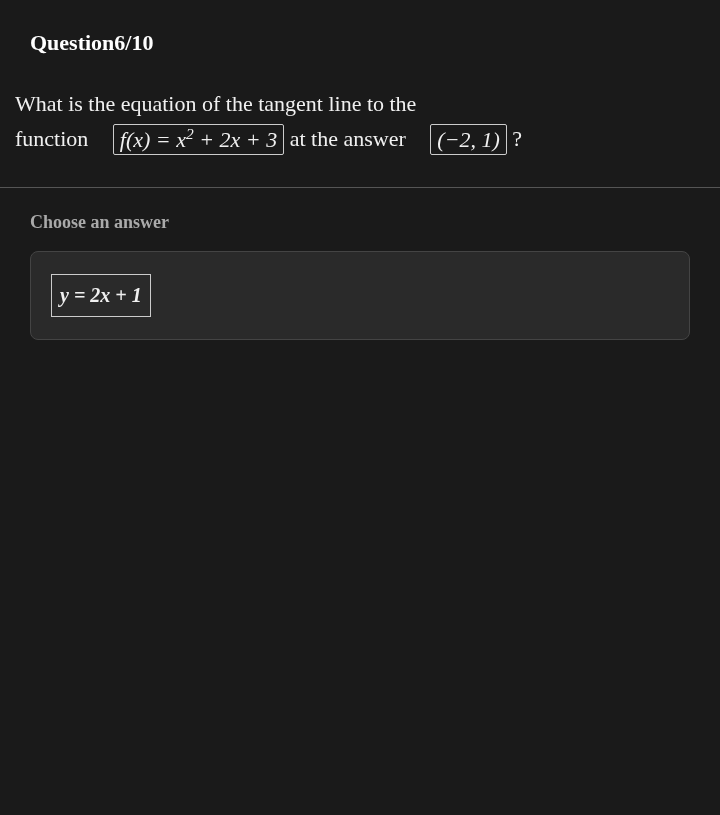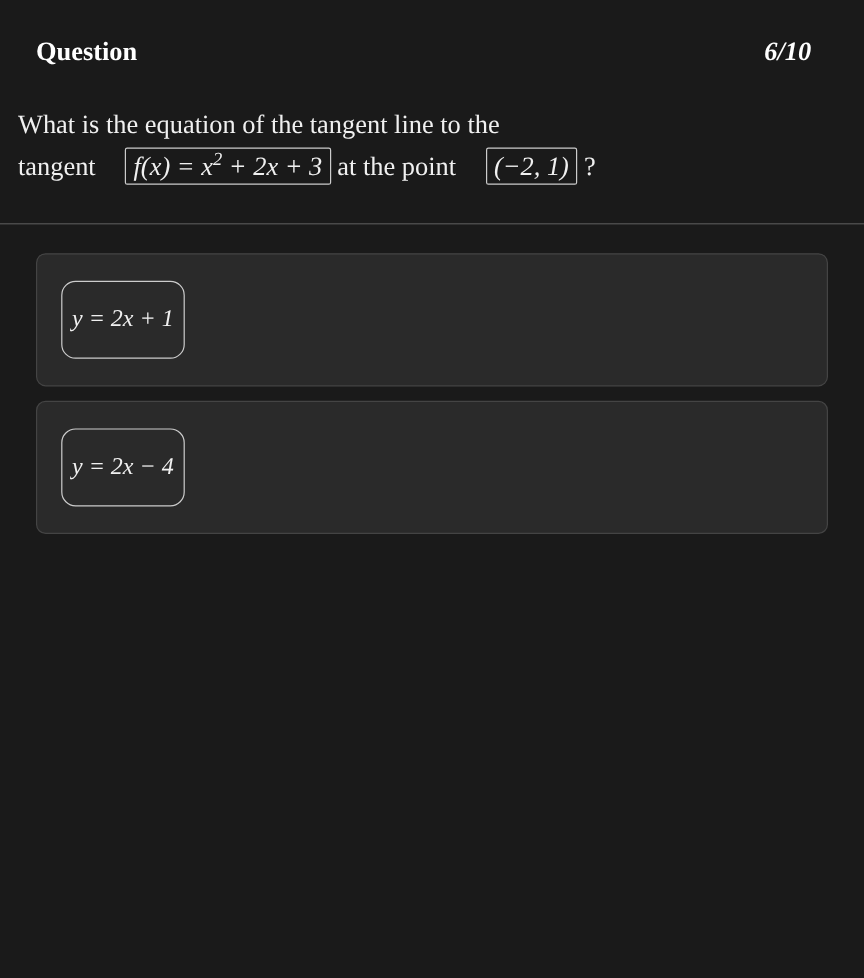--- a/index.html
+++ b/index.html
@@ -12,36 +12,34 @@
       width: 720px;
       min-height: 815px;
       background-color: #1a1a1a;
       color: #f0f0f0;
       font-family: Georgia, 'Times New Roman', serif;
       overflow-x: hidden;
     }
 
     .header {
       display: flex;
-      justify-content: space-between;
       align-items: center;
-      padding: 30px 44px 20px 30px;
+      padding: 30px 24px 20px 30px;
     }
 
     .question-label {
       font-size: 22px;
       font-weight: bold;
       color: #ffffff;
     }
 
     .question-counter {
       font-size: 22px;
       font-weight: bold;
       color: #ffffff;
-      font-style: italic;
     }
 
     .question-body {
       padding: 10px 30px 30px 15px;
       font-size: 22px;
       line-height: 1.6;
       color: #f0f0f0;
     }
 
     .math-box {
@@ -81,60 +79,57 @@
       transition: background-color 0.2s;
     }
 
     .answer-option:last-child {
       margin-bottom: 0;
     }
 
     .answer-math {
       display: inline-block;
       border: 1.5px solid #cccccc;
-      padding: 20px 8px;
-      border-radius: 12px;
+      padding: 9px 8px;
+      border-radius: 0;
       font-style: italic;
       font-size: 20px;
       color: #f0f0f0;
+      font-weight: bold;
     }
 
     sup {
       font-size: 0.7em;
     }
   </style>
 </head>
 <body>
 
 <div class="header">
   <span class="question-label">Question</span>
   <span class="question-counter">6/10</span>
 </div>
 
 <div class="question-body">
   <div>
     What is the equation of the tangent line to the
   </div>
   <div>
-    <span>tangent </span><span class="math-box"><i>f</i>(<i>x</i>) = <i>x</i><sup>2</sup> + 2<i>x</i> + 3</span>
-    <span> at the point </span><span class="math-box">(−2, 1)</span>
+    <span>function </span><span class="math-box"><i>f</i>(<i>x</i>) = <i>x</i><sup>2</sup> + 2<i>x</i> + 3</span>
+    <span> at the answer </span><span class="math-box">(−2, 1)</span>
     <span> ?</span>
   </div>
 </div>
 
 <hr class="divider">
 
 <div class="choose-section">
+  <div class="choose-label">Choose an answer</div>
 
   <div class="answer-option">
     <span class="answer-math">
       <i>y</i> = 2<i>x</i> + 1
     </span>
   </div>
 
-  <div class="answer-option">
-    <span class="answer-math">
-      <i>y</i> = 2<i>x</i> − 4
-    </span>
-  </div>
 
 
 </div>
 
 </body></html>

